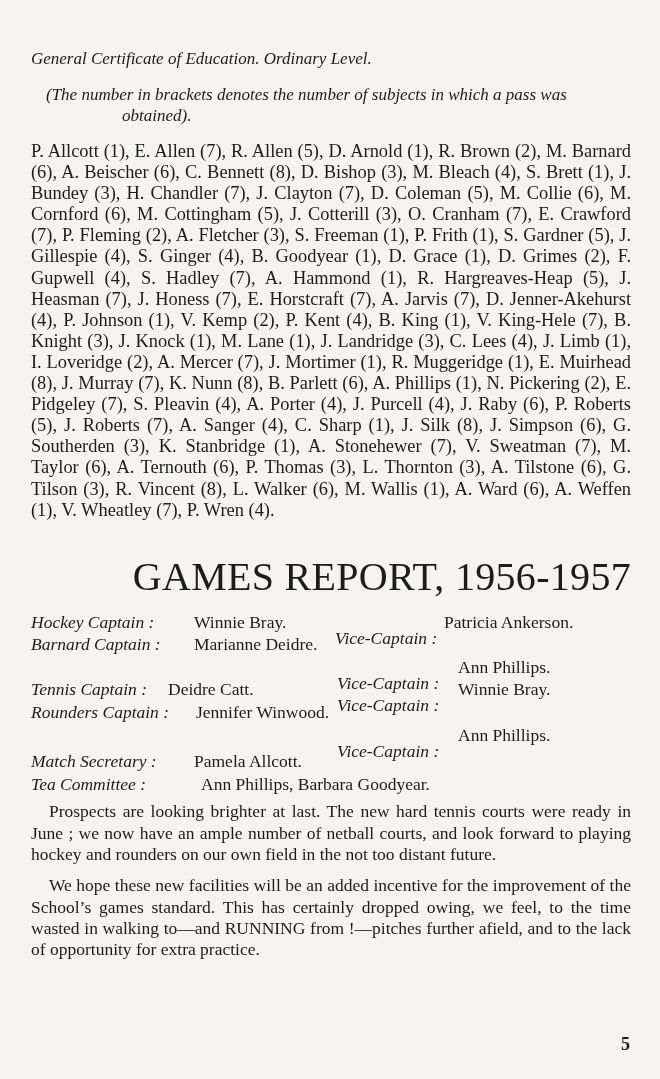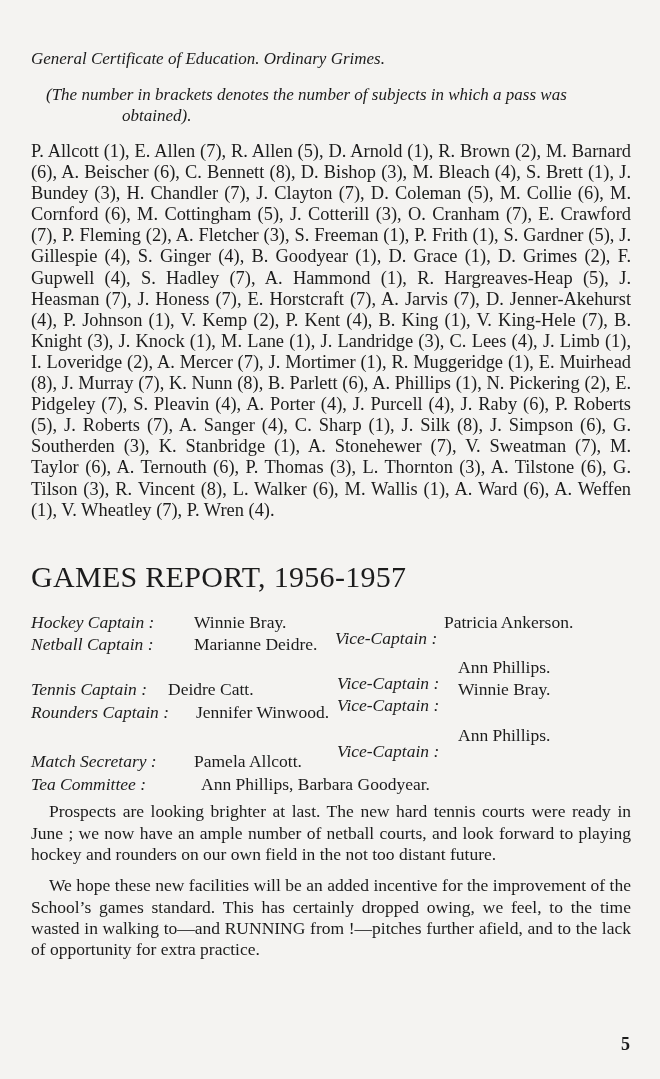--- a/index.html
+++ b/index.html
@@ -12,60 +12,60 @@
     overflow: hidden;
   }
   .page { position: absolute; left: 31px; top: 48px; width: 600px; }
   .cert-title { font-style: italic; font-size: 17px; line-height: 21px; margin: 0; }
   .cert-note { font-style: italic; font-size: 17px; line-height: 21px; margin: 15px; padding-left: 38px; text-indent: -38px; }
   .names {
     font-size: 18.4px; line-height: 21.1px; margin: 9px 0 0 0;
     text-align: justify; text-align-last: left;
   }
   .heading {
-    font-size: 30px; text-align: left; margin: 38px 0 16px 0;
+    font-size: 40px; text-align: right; margin: 38px 0 16px 0;
     letter-spacing: 0.3px; font-weight: normal; line-height: 36px;
   }
   .roles { font-size: 17.5px; line-height: 22.6px; }
   .role-row { position: relative; height: 22.6px; white-space: nowrap; }
   .role-row .lbl { font-style: italic; position: absolute; left: 0; }
   .role-row .val { position: absolute; }
   .role-row .vlbl { font-style: italic; position: absolute; margin-top: 16px; }
   .role-row .vval { position: absolute; }
   .gap { height: 4px; }
   .para {
     font-size: 17.5px; line-height: 21.3px; margin: 6px 0 0 0;
     text-align: justify; text-indent: 18px;
   }
   .para + .para { margin-top: 10px; }
   .page-num { position: absolute; right: 30px; top: 1034px; font-size: 18px; font-weight: bold; }
 </style>
 </head>
 <body>
 
 <div class="page">
-  <p class="cert-title">General Certificate of Education.   Ordinary Grimes.</p>
+  <p class="cert-title">General Certificate of Education.   Ordinary Level.</p>
   <p class="cert-note">
     <span>(The number in brackets denotes the number of subjects in which a pass was</span><br>
     <span style="padding-left:38px;text-align:center;">obtained).</span>
   </p>
 
   <p class="names" id="names">P. Allcott (1), E. Allen (7), R. Allen (5), D. Arnold (1), R. Brown (2), M. Barnard (6), A. Beischer (6), C. Bennett (8), D. Bishop (3), M. Bleach (4), S. Brett (1), J. Bundey (3), H. Chandler (7), J. Clayton (7), D. Coleman (5), M. Collie (6), M. Cornford (6), M. Cottingham (5), J. Cotterill (3), O. Cranham (7), E. Crawford (7), P. Fleming (2), A. Fletcher (3), S. Freeman (1), P. Frith (1), S. Gardner (5), J. Gillespie (4), S. Ginger (4), B. Goodyear (1), D. Grace (1), D. Grimes (2), F. Gupwell (4), S. Hadley (7), A. Hammond (1), R. Hargreaves-Heap (5), J. Heasman (7), J. Honess (7), E. Horstcraft (7), A. Jarvis (7), D. Jenner-Akehurst (4), P. Johnson (1), V. Kemp (2), P. Kent (4), B. King (1), V. King-Hele (7), B. Knight (3), J. Knock (1), M. Lane (1), J. Landridge (3), C. Lees (4), J. Limb (1), I. Loveridge (2), A. Mercer (7), J. Mortimer (1), R. Muggeridge (1), E. Muirhead (8), J. Murray (7), K. Nunn (8), B. Parlett (6), A. Phillips (1), N. Pickering (2), E. Pidgeley (7), S. Pleavin (4), A. Porter (4), J. Purcell (4), J. Raby (6), P. Roberts (5), J. Roberts (7), A. Sanger (4), C. Sharp (1), J. Silk (8), J. Simpson (6), G. Southerden (3), K. Stanbridge (1), A. Stonehewer (7), V. Sweatman (7), M. Taylor (6), A. Ternouth (6), P. Thomas (3), L. Thornton (3), A. Tilstone (6), G. Tilson (3), R. Vincent (8), L. Walker (6), M. Wallis (1), A. Ward (6), A. Weffen (1), V. Wheatley (7), P. Wren (4).</p>
 
   <h1 class="heading">GAMES REPORT, 1956-1957</h1>
 
   <div class="roles">
     <div class="role-row">
       <span class="lbl">Hockey Captain :</span>
       <span class="val" style="left:163px">Winnie Bray.</span>
       <span class="vlbl" style="left:304px">Vice-Captain :</span>
       <span class="vval" style="left:413px">Patricia Ankerson.</span>
     </div>
     <div class="role-row">
-      <span class="lbl">Netball Captain :</span>
+      <span class="lbl">Barnard Captain :</span>
       <span class="val" style="left:163px">Marianne Deidre.</span>
     </div>
     <div class="role-row">
       <span class="vlbl" style="left:306px">Vice-Captain :</span>
       <span class="vval" style="left:427px">Ann Phillips.</span>
     </div>
     <div class="role-row">
       <span class="lbl">Tennis Captain :</span>
       <span class="val" style="left:137px">Deidre Catt.</span>
       <span class="vlbl" style="left:306px">Vice-Captain :</span>

